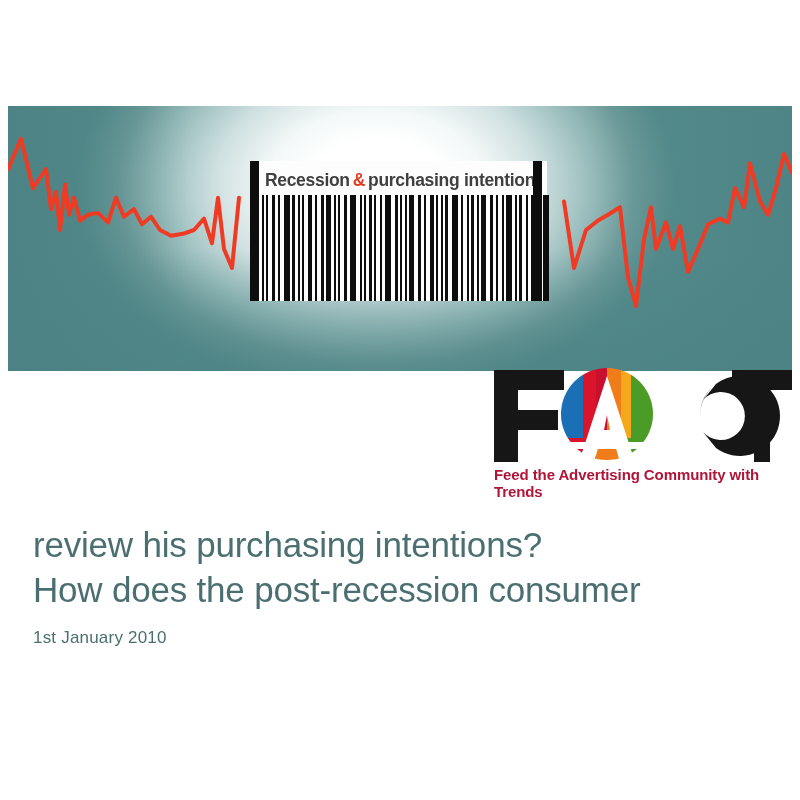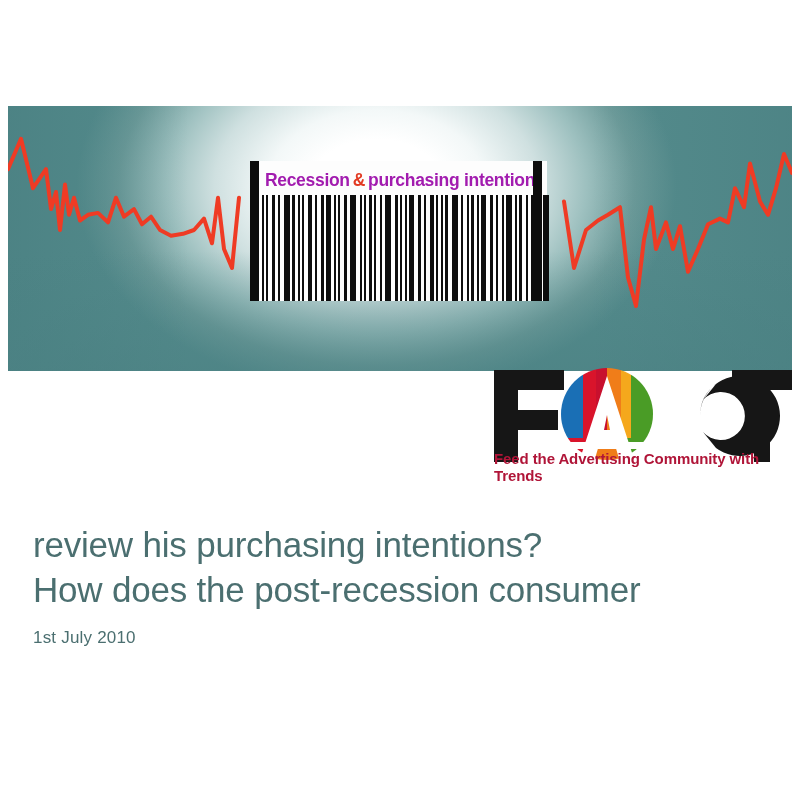--- a/index.html
+++ b/index.html
@@ -87,21 +87,21 @@
     align-items: center;
     justify-content: center;
     gap: 0;
     white-space: nowrap;
   }
   .bc-label span {
     font-family: "Liberation Sans", sans-serif;
     font-weight: 700;
     font-size: 17.5px;
     letter-spacing: -0.3px;
-    color: #a21caf;
+    color: #404040;
   }
   .bc-label .amp { color: #e23b23; padding: 0 3px; }
   .bars {
     position: absolute;
     left: 8px;
     top: 34px;
     width: 294px;
     height: 106px;
   }
   .bar {
@@ -308,25 +308,25 @@
                  a35 35 0 0 0 -10 25 Z" fill="none"></path>
         <path d="M208 48 A40 40 0 1 1 224 80 L211 64 A24 24 0 1 0 211 32 L224 16
                  A40 40 0 0 0 208 48 Z" fill="#161616"></path>
       </g>
 
       <g>
         <path d="M240 2 H300 V22 H278 V94 H262 V22 H240 Z" fill="#161616"></path>
       </g>
     </svg>
 
-    <div style="position:absolute; left:2px; top:82px; width:298px; text-align:left;
+    <div style="position:absolute; left:2px; top:98px; width:298px; text-align:left;
                 font-family:'Liberation Sans',sans-serif; font-weight:700;
                 font-size:15px; color:#b01538; letter-spacing:-0.1px;">Feed the Advertising Community with Trends</div>
   </div>
 
   <div class="title">
     <span class="line">review his purchasing intentions?</span>
     <span class="line">How does the post-recession consumer</span>
   </div>
 
-  <div class="date">1st July 2010</div>
+  <div class="date">1st January 2010</div>
 
 </div>
 
 </body></html>

